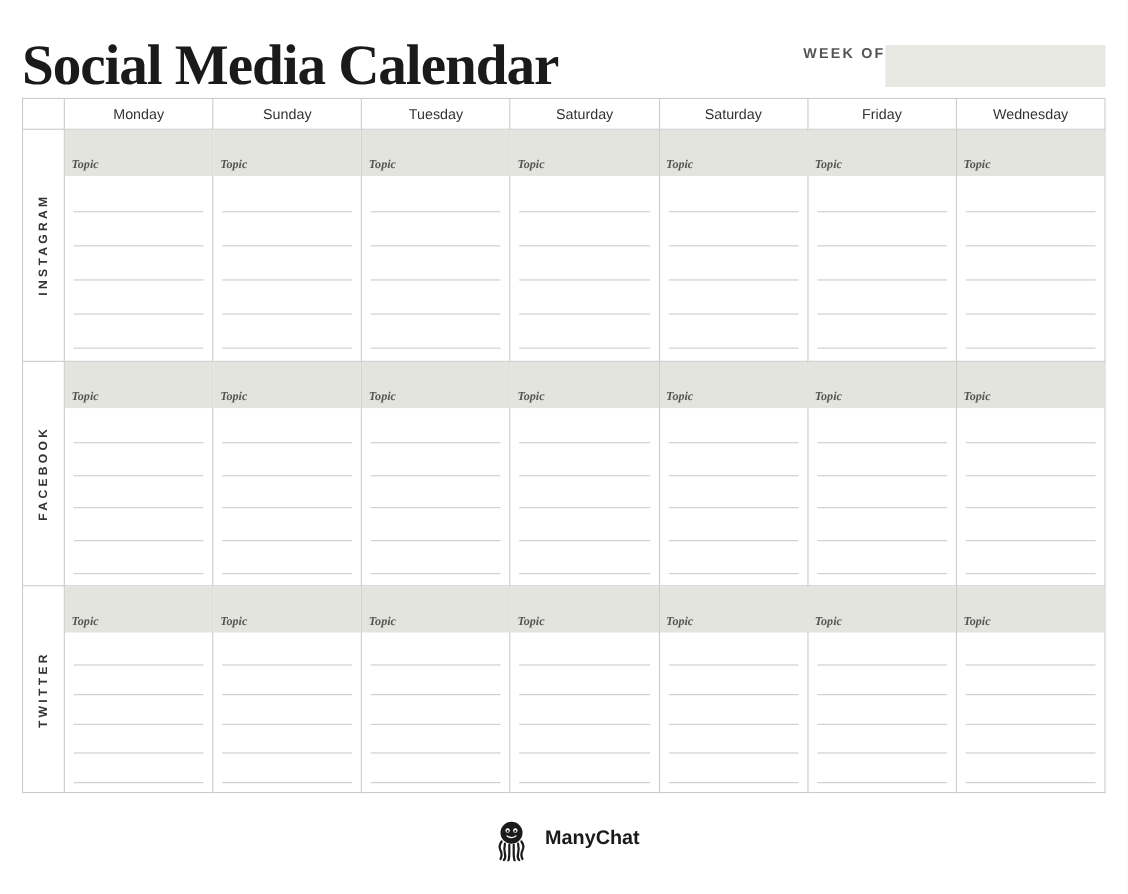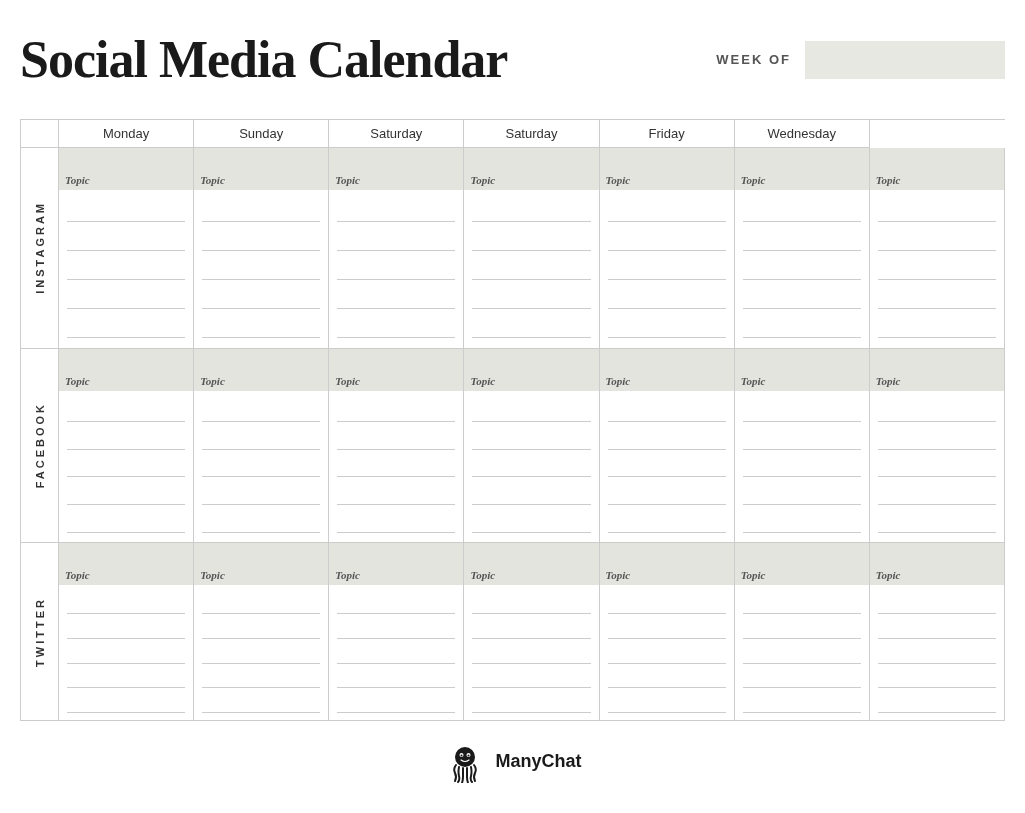--- a/index.html
+++ b/index.html
@@ -16,34 +16,32 @@
       background: #fff;
       width: 1025px;
       min-height: 813px;
       padding: 30px 20px 20px 20px;
       display: flex;
       flex-direction: column;
     }
     .header {
       display: flex;
       align-items: center;
-      margin-bottom: 30px;
+      margin-bottom: 0;
       gap: 0;
     }
     .title {
       font-size: 52px;
       font-weight: 700;
       color: #1a1a1a;
       letter-spacing: -1px;
       flex: 1;
     }
     .week-of-section {
       display: flex;
-      align-items: center;
-      gap: 14px;
     }
     .week-of-label {
       font-family: Arial, sans-serif;
       font-size: 13px;
       letter-spacing: 2px;
       color: #555;
       font-weight: 600;
       text-transform: uppercase;
     }
     .week-of-input {
@@ -174,20 +172,21 @@
       <span class="week-of-label">WEEK OF</span>
       <input class="week-of-input" type="text" placeholder="" style="">
     </div>
   </div>
 
   <div class="calendar-container">
     <div class="day-headers">
       <div class="day-header-spacer"></div>
       <div class="day-header">Monday</div>
       <div class="day-header">Sunday</div>
+      <div class="day-header">Tuesday</div>
       <div class="day-header">Saturday</div>
       <div class="day-header">Saturday</div>
       <div class="day-header">Friday</div>
       <div class="day-header">Wednesday</div>
     </div>
 
     <div class="sections-container" id="sections-container">
     <div class="platform-section">
           <div class="platform-label-cell">
             <span class="platform-label-text">INSTAGRAM</span>

